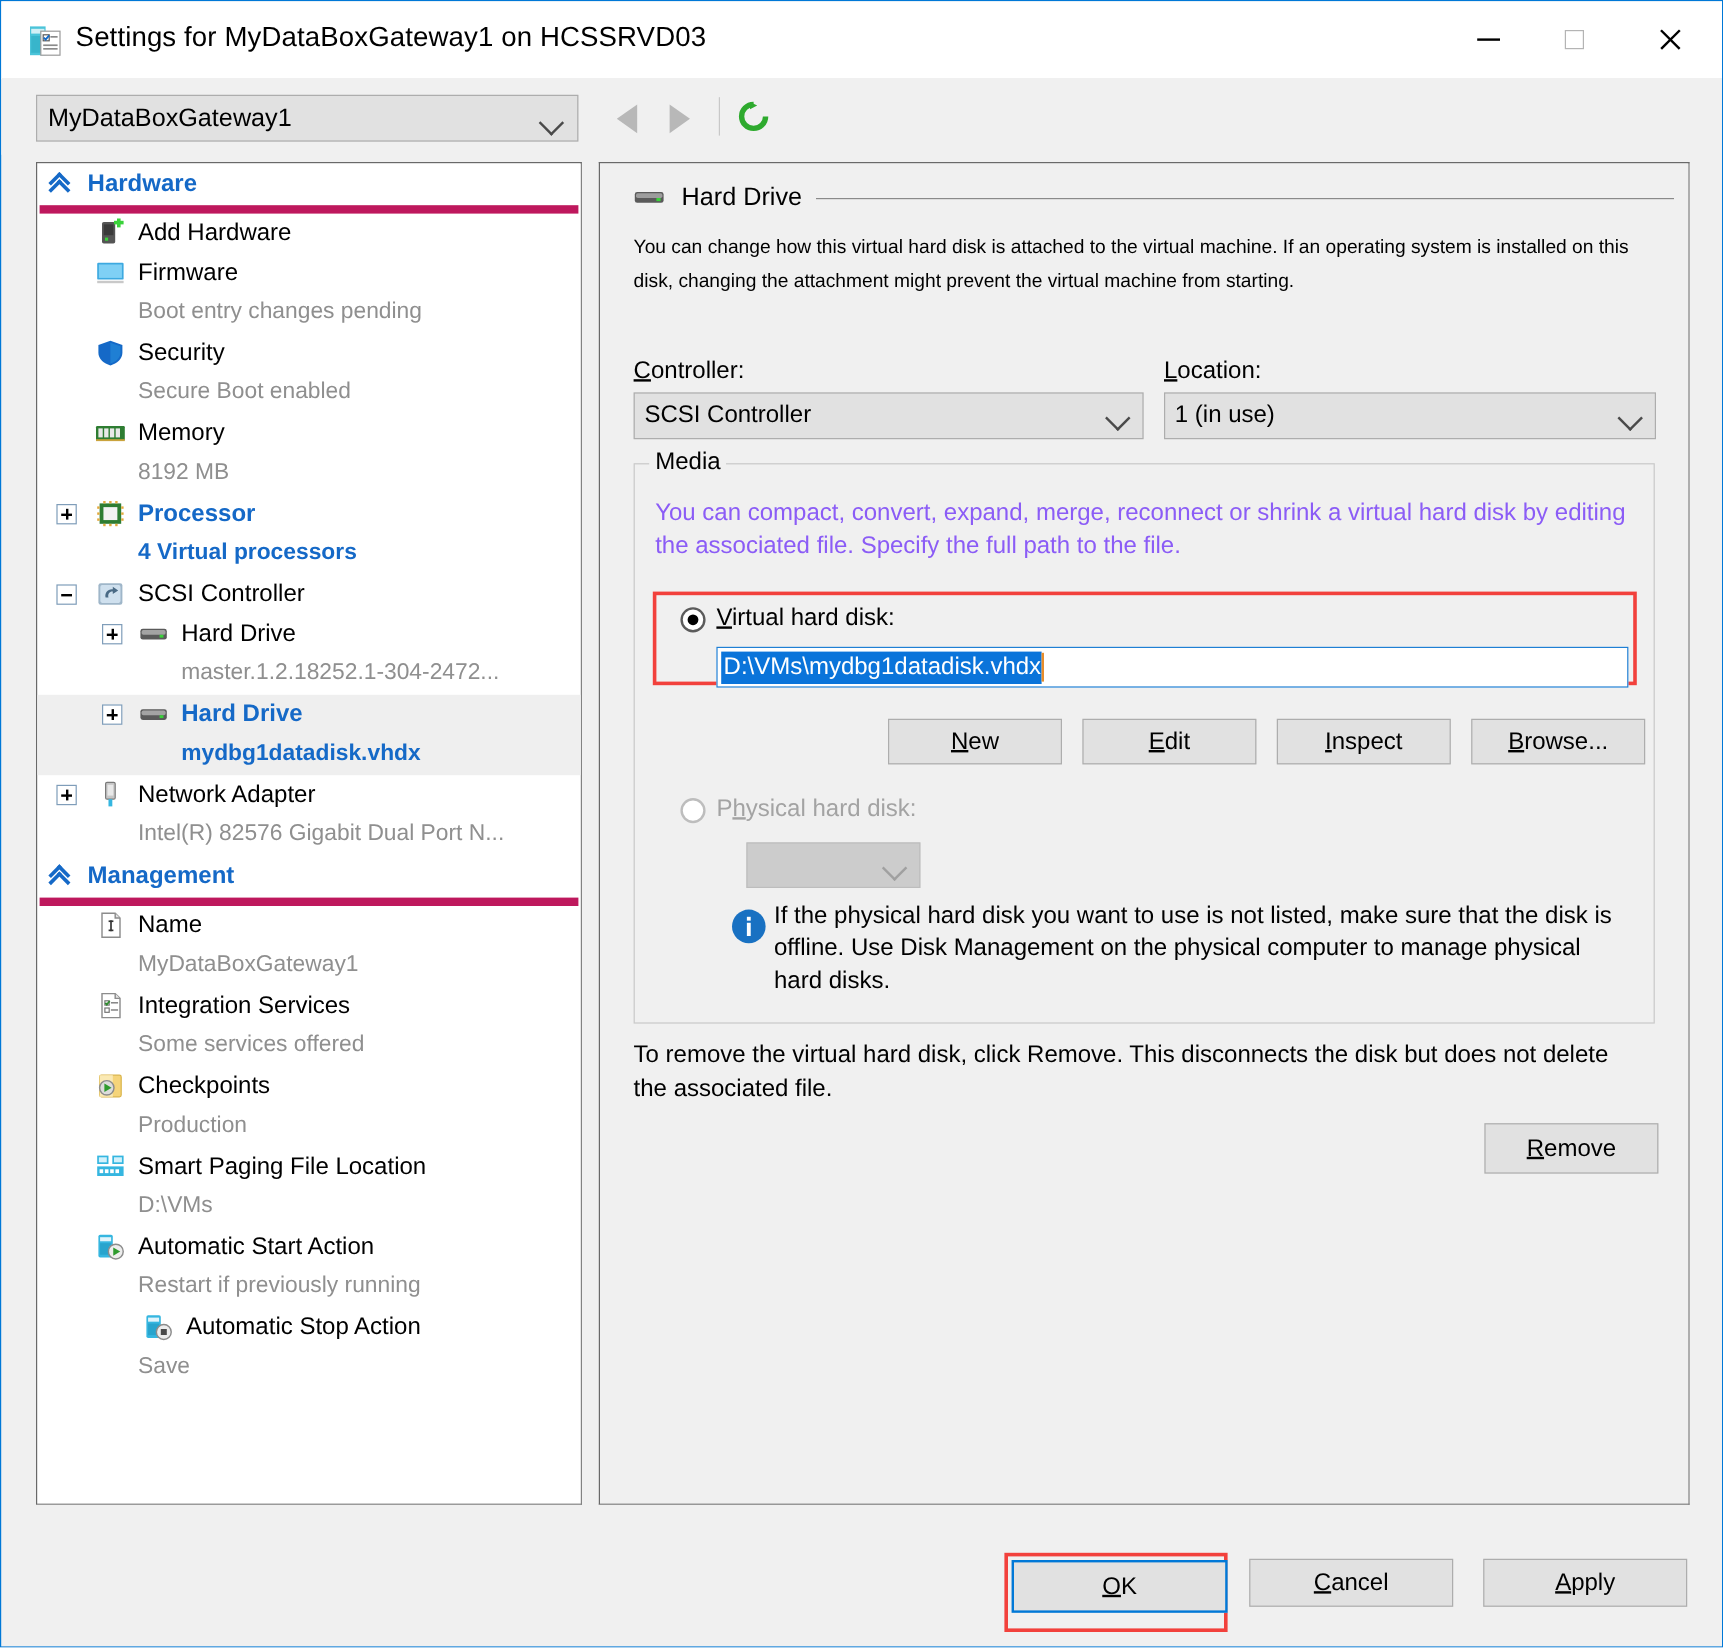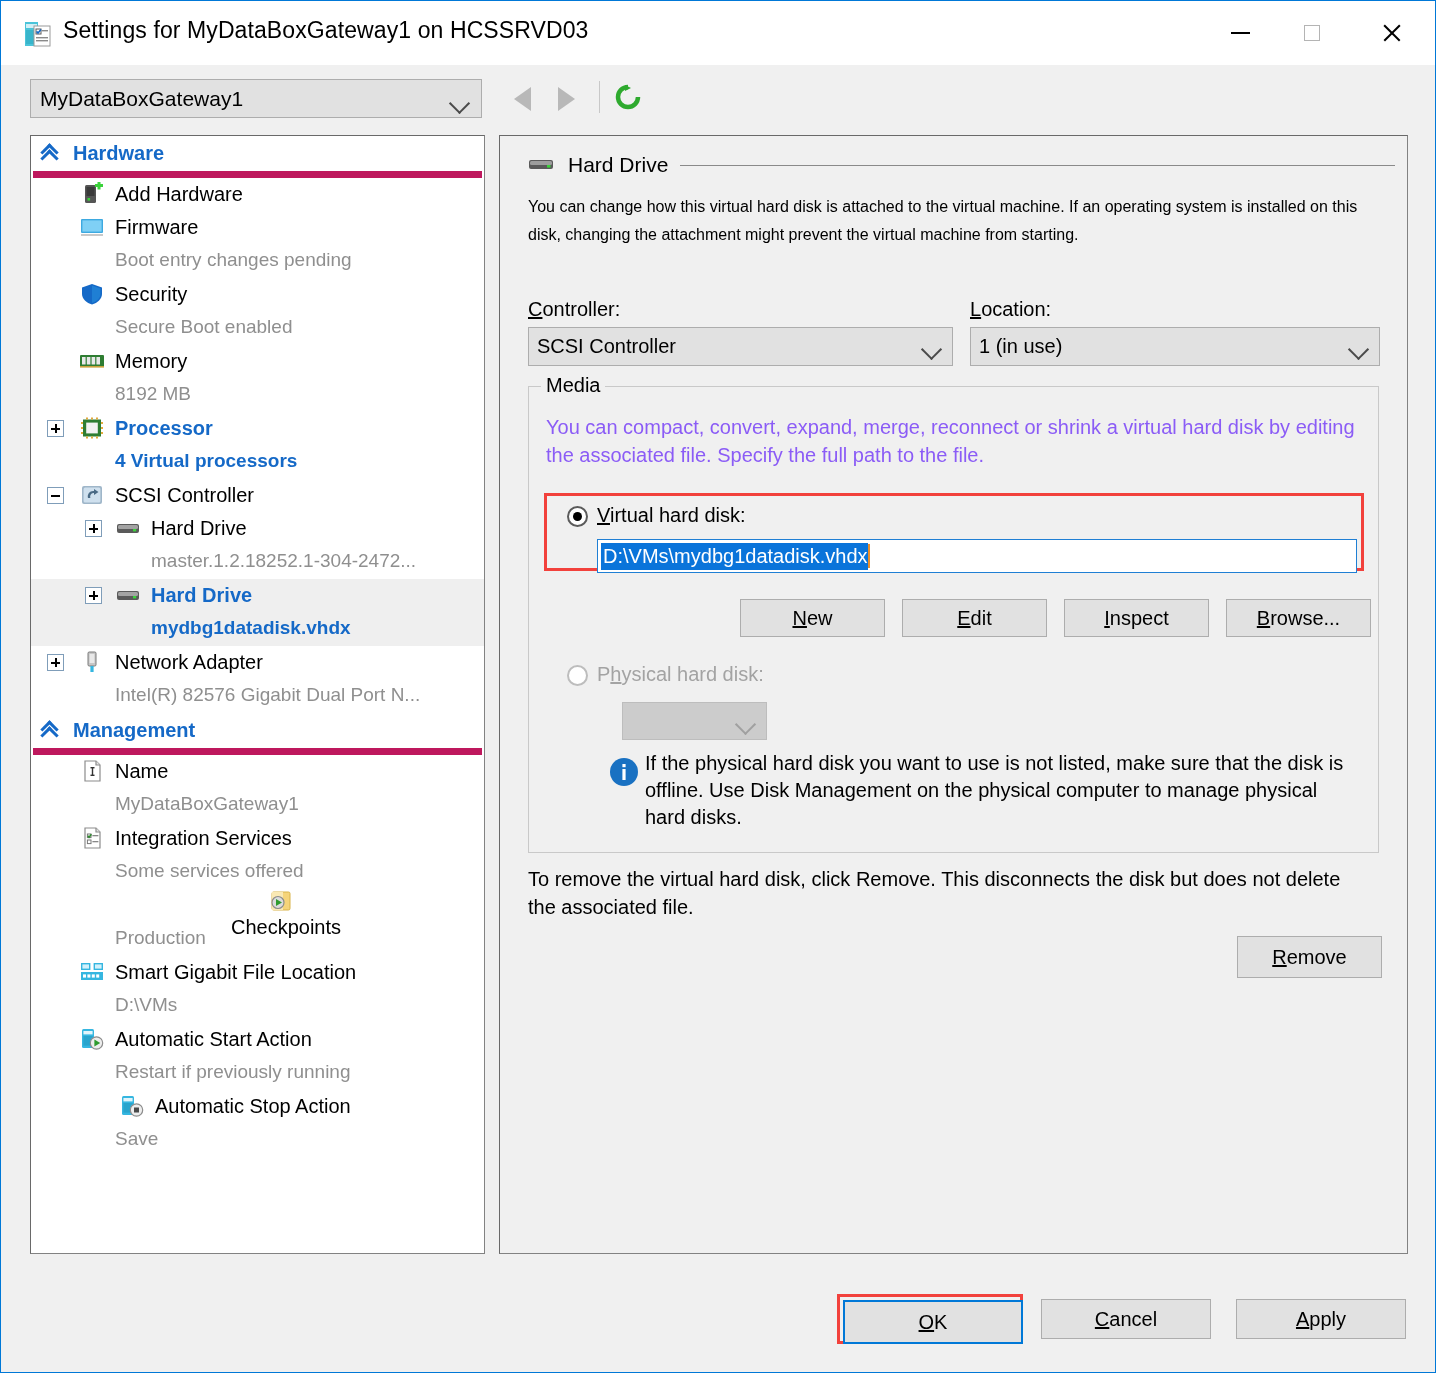--- a/index.html
+++ b/index.html
@@ -386,21 +386,21 @@
     font-size: 20px; color: #000; line-height: 28px;
   }
   #btn-remove {
     left: 737px; top: 800px; width: 145px; height: 42px;
   }
 
   
   #ok-wrap {
     position: absolute;
     left: 836px; top: 1293px;
-    width: 186px; height: 50px;
+    width: 186px; height: 66px;
     box-sizing: border-box;
     border: 3px solid #f2413c;
   }
   #btn-ok {
     position: absolute;
     left: 3px; top: 3px;
     width: 180px; height: 44px;
     box-sizing: border-box;
     background: #e1e1e1;
     border: 2px solid #0078d7;
@@ -620,21 +620,21 @@
               <path d="M8.8 9.8 L10 11.2 L12.4 8.2" stroke="#2e8b2e" stroke-width="1.5" fill="none"></path>
               <rect x="13.4" y="9" width="6" height="1.3" fill="#888"></rect>
               <rect x="8.4" y="14" width="3.6" height="3.6" fill="#fff" stroke="#777" stroke-width="1"></rect>
               <rect x="13.4" y="15" width="6" height="1.3" fill="#888"></rect>
             </svg></span>
           <span class="node-label">Integration Services</span>
         </div>
         <div class="node-sub" style="padding-left:84px; padding-bottom:3px;">Some services offered</div>
       </div>
       <div class="tree-row">
-        <div class="tree-line" style="padding-left:48px;flex-direction:column;">
+        <div class="tree-line" style="padding-left:48px;">
           <span class="node-icon"><svg width="26" height="24" viewBox="0 0 26 24">
               <rect x="4" y="3" width="18" height="18" rx="1.5" fill="#f5d47a" stroke="#d9b44a" stroke-width="1"></rect>
               <rect x="4" y="3" width="11" height="18" fill="#fae9b4"></rect>
               <circle cx="10" cy="13.5" r="6" fill="#dcdcdc" stroke="#8c8c8c" stroke-width="1.2"></circle>
               <path d="M8 10 L14 13.5 L8 17 Z" fill="#2e9b2e"></path>
             </svg></span>
           <span class="node-label">Checkpoints</span>
         </div>
         <div class="node-sub" style="padding-left:84px; padding-bottom:3px;">Production</div>
       </div>
@@ -646,21 +646,21 @@
               <rect x="3.4" y="4.4" width="6.6" height="4.2" fill="#d2f1fb"></rect>
               <rect x="16" y="4.4" width="6.6" height="4.2" fill="#d2f1fb"></rect>
               <rect x="2" y="12" width="22" height="8" fill="#35b6e0"></rect>
               <g fill="#ffffff">
                 <rect x="4" y="14.4" width="3" height="3.2"></rect>
                 <rect x="8.4" y="14.4" width="3" height="3.2"></rect>
                 <rect x="12.8" y="14.4" width="3" height="3.2"></rect>
                 <rect x="17.2" y="14.4" width="3" height="3.2"></rect>
               </g>
             </svg></span>
-          <span class="node-label">Smart Gigabit File Location</span>
+          <span class="node-label">Smart Paging File Location</span>
         </div>
         <div class="node-sub" style="padding-left:84px; padding-bottom:3px;">D:\VMs</div>
       </div>
       <div class="tree-row">
         <div class="tree-line" style="padding-left:48px;">
           <span class="node-icon"><svg width="26" height="24" viewBox="0 0 26 24">
               <rect x="3" y="2" width="12" height="19" rx="1.5" fill="#35b6e0"></rect>
               <rect x="4.4" y="4" width="9.2" height="3.4" fill="#ffffff" opacity="0.85"></rect>
               <rect x="4.4" y="9" width="9.2" height="9.6" fill="#1d96bd" opacity="0.55"></rect>
               <circle cx="17.5" cy="16" r="6.2" fill="#ededed" stroke="#8c8c8c" stroke-width="1.2"></circle>

